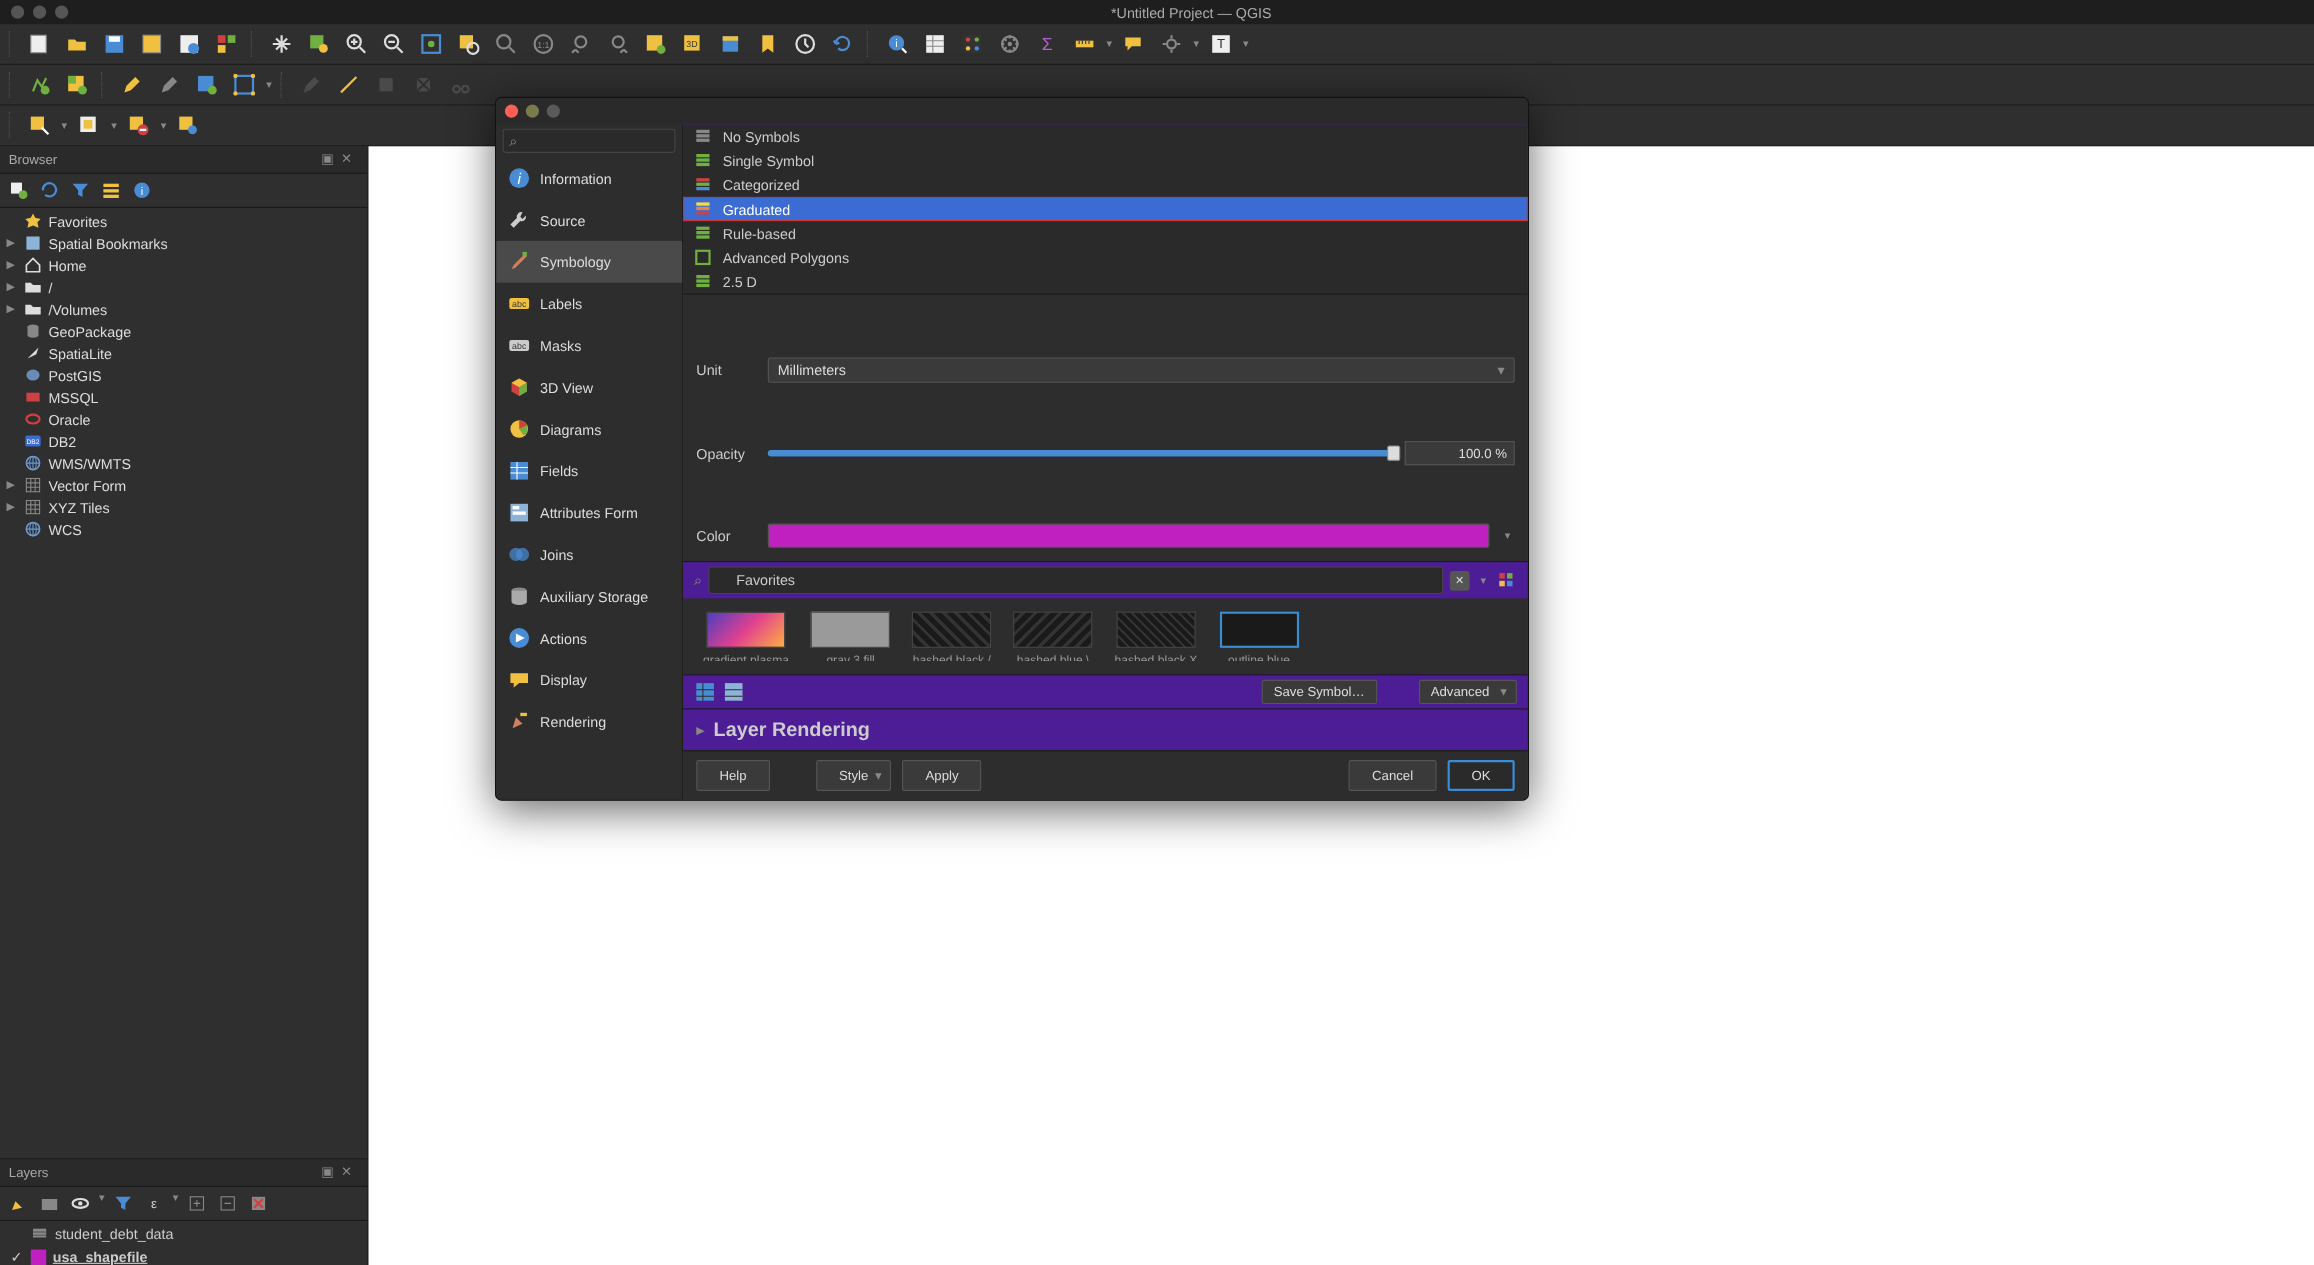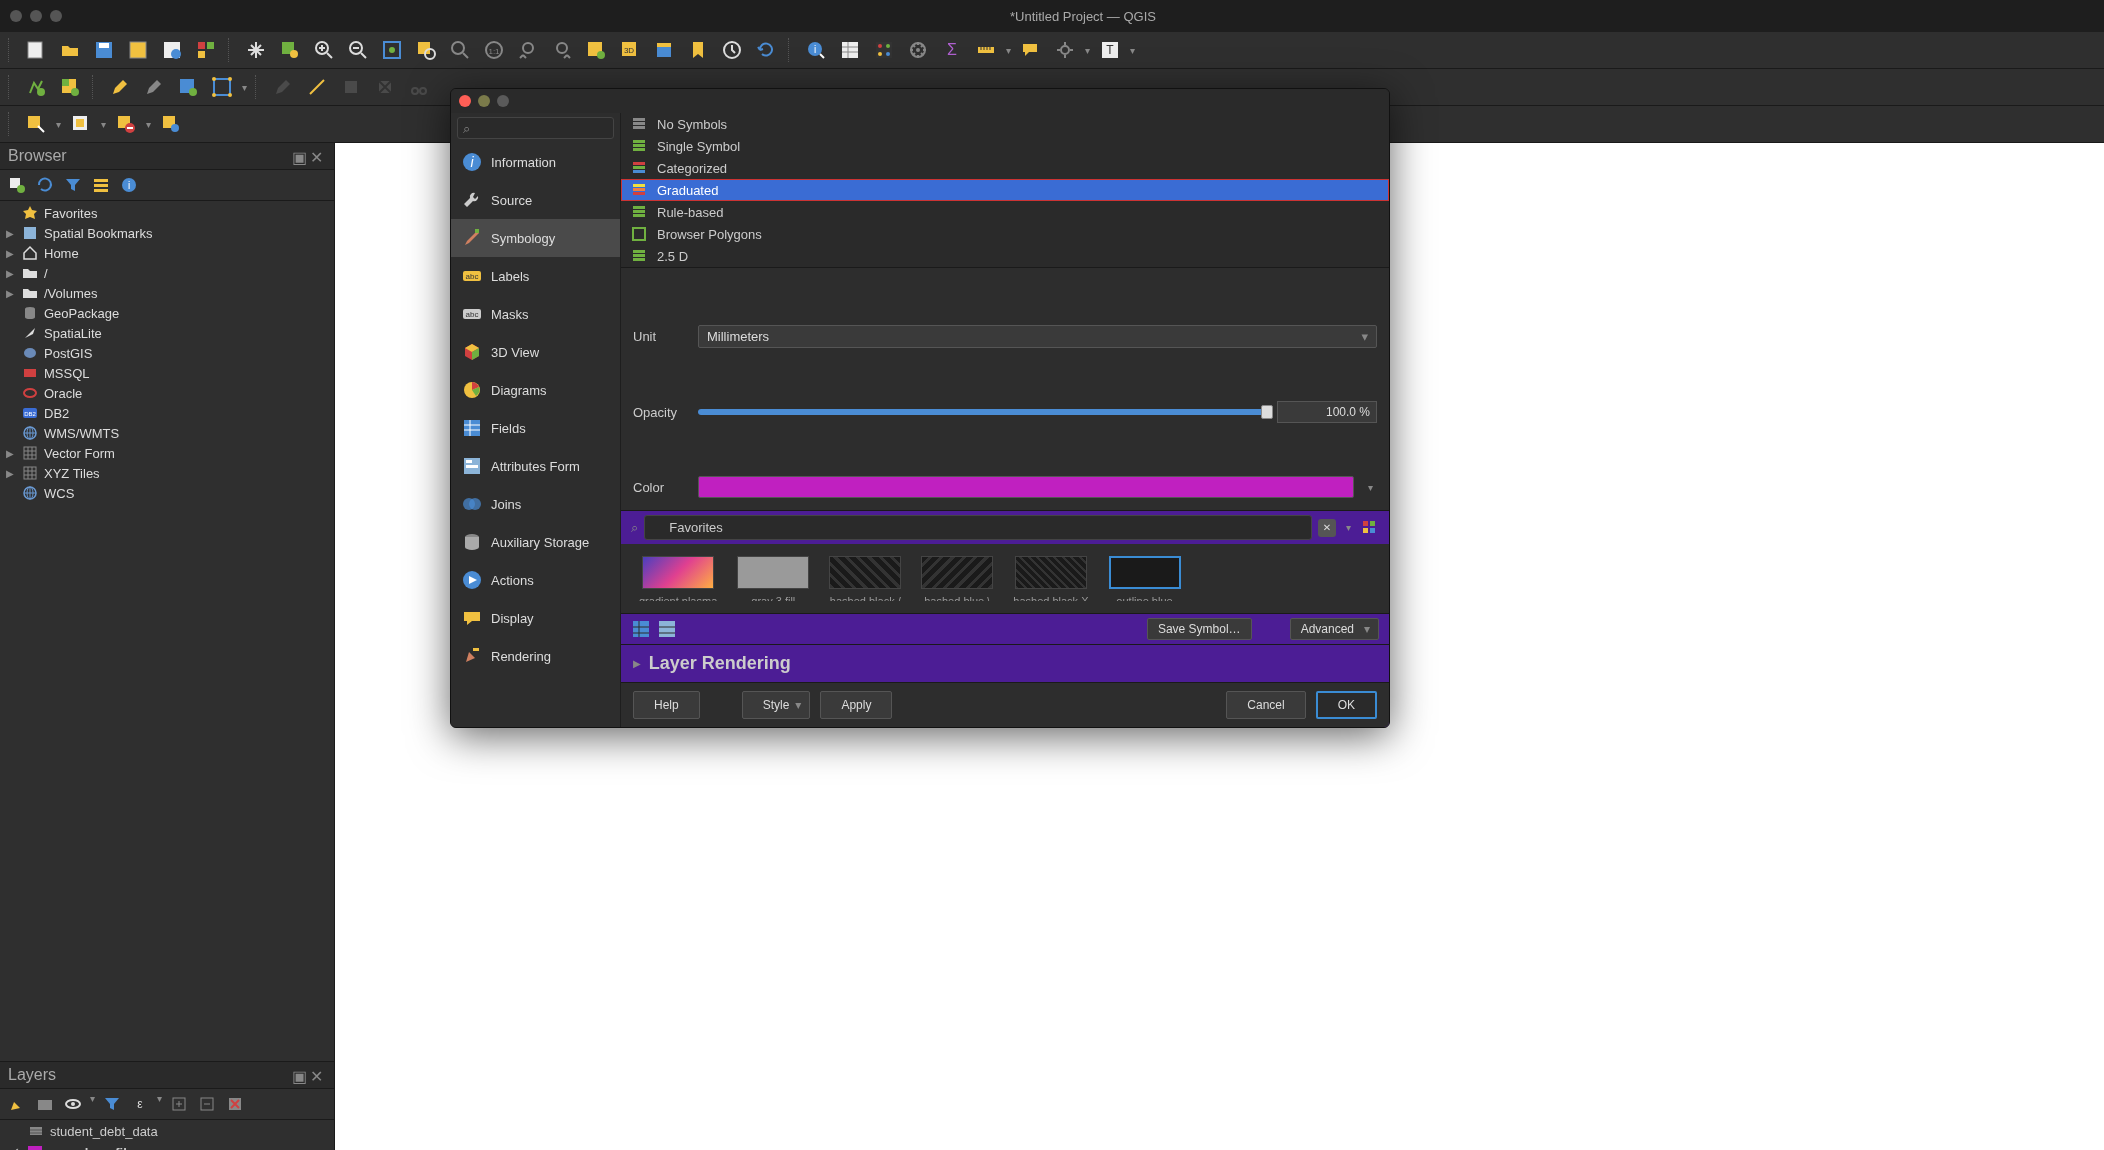--- a/index.html
+++ b/index.html
@@ -1,30 +1,30 @@
 <!DOCTYPE html>
 <html><head>
 <meta charset="utf-8">
 <style>
 * { margin: 0; padding: 0; box-sizing: border-box; font-family: -apple-system, "Segoe UI", Arial, sans-serif; }
 body { background: #2a2a2a; color: #ccc; font-size: 13px; overflow: hidden; width: 2104px; height: 1150px; }
 
-.titlebar { height: 32px; background: #1e1e1e; display: flex; align-items: center; }
+.titlebar { height: 22px; background: #1e1e1e; display: flex; align-items: center; }
 .traffic { display: flex; gap: 8px; padding-left: 10px; }
 .traffic span { width: 12px; height: 12px; border-radius: 50%; background: #555; }
 .titlebar-title { flex: 1; text-align: center; color: #aaa; font-size: 13px; }
 
 .toolbar { background: #2f2f2f; padding: 4px 6px; display: flex; gap: 6px; align-items: center; border-bottom: 1px solid #1a1a1a; flex-wrap: wrap; }
 .toolbar .tb-btn { width: 28px; height: 28px; display: flex; align-items: center; justify-content: center; border-radius: 3px; cursor: pointer; }
 .toolbar .sep { width: 6px; height: 24px; border-left: 1px dotted #555; margin: 0 2px; }
 .tb-ico { width: 20px; height: 20px; display: inline-block; }
 
 .main { display: flex; height: calc(100% - 130px); }
 .sidepanel { width: 335px; background: #2f2f2f; border-right: 1px solid #1a1a1a; display: flex; flex-direction: column; }
-.panel-head { background: #2a2a2a; padding: 4px 8px; font-size: 16px; color: #aaa; border-bottom: 1px solid #1a1a1a; display: flex; align-items: center; }
+.panel-head { background: #2a2a2a; padding: 4px 8px; font-size: 12px; color: #aaa; border-bottom: 1px solid #1a1a1a; display: flex; align-items: center; }
 .panel-head .spacer { flex: 1; }
 .panel-head .pbtn { width: 16px; height: 16px; margin-left: 2px; cursor: pointer; color: #888; }
 .panel-tools { padding: 4px 6px; display: flex; gap: 6px; border-bottom: 1px solid #1a1a1a; }
 .panel-tools .pt { width: 22px; height: 22px; display: flex; align-items: center; justify-content: center; cursor: pointer; }
 .tree { flex: 1; overflow: auto; padding: 2px 0; }
 .tree-item { display: flex; align-items: center; padding: 2px 6px; gap: 6px; cursor: pointer; }
 .tree-arrow { width: 10px; color: #888; font-size: 10px; }
 .tree-ico { width: 16px; height: 16px; display: flex; align-items: center; justify-content: center; }
 .tree-lbl { font-size: 13px; color: #ddd; }
 
@@ -876,21 +876,21 @@
               </svg>
             </span>
             <span class="rend-lbl">Rule-based</span>
           </div>
           <div class="rend-item">
             <span class="rend-ico">
               <svg width="16" height="16">
                 <rect x="2" y="2" width="12" height="12" fill="none" stroke="#70b040" stroke-width="2"></rect>
               </svg>
             </span>
-            <span class="rend-lbl">Browser Polygons</span>
+            <span class="rend-lbl">Advanced Polygons</span>
           </div>
           <div class="rend-item">
             <span class="rend-ico">
               <svg width="16" height="16">
                 <rect x="2" y="2" width="12" height="3" fill="#70b040"></rect>
                 <rect x="2" y="6" width="12" height="3" fill="#70b040"></rect>
                 <rect x="2" y="10" width="12" height="3" fill="#70b040"></rect>
               </svg>
             </span>
             <span class="rend-lbl">2.5 D</span>

